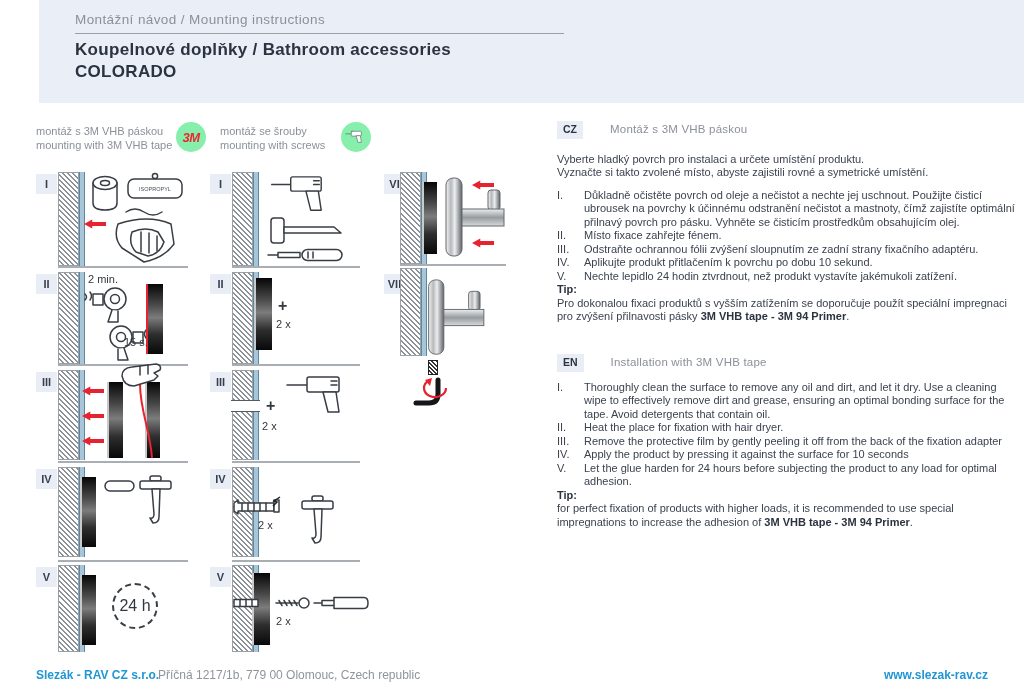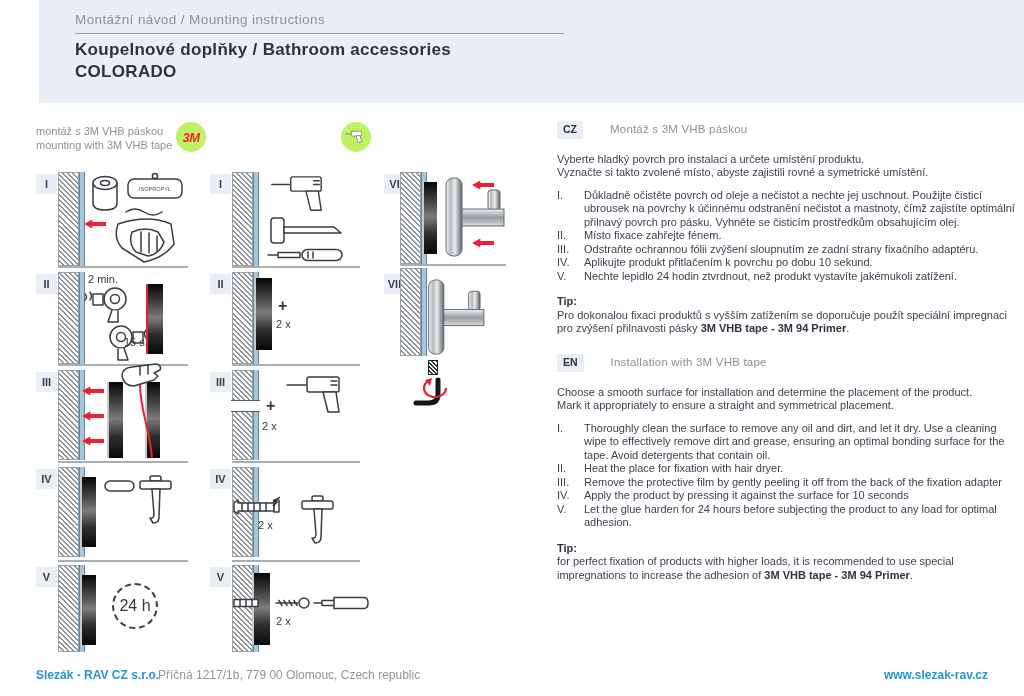--- a/index.html
+++ b/index.html
@@ -13,21 +13,21 @@
   .hdr-rule{position:absolute;left:36px;top:33px;width:489px;height:1px;background:#9aa0a8;}
   .hdr-title{position:absolute;left:36px;top:40px;font-size:17px;font-weight:bold;color:#2c3340;letter-spacing:.3px;}
   .hdr-title.t2{top:62px;}
   .logo-box{position:absolute;left:826px;top:0;width:198px;height:103px;background:#fff;}
   .logo-drop{position:absolute;left:28px;top:18px;}
   .logo-rav{position:absolute;left:96px;top:18px;font-size:36px;font-weight:800;color:#26222a;letter-spacing:1px;}
   .logo-sub{position:absolute;left:99px;top:58px;font-size:9.5px;font-weight:bold;color:#26222a;letter-spacing:5.5px;}
 
   
   .colhead{position:absolute;top:124px;font-size:11px;line-height:14px;color:#8b9099;}
-  .circle-badge{position:absolute;top:122px;width:30px;height:30px;border-radius:50%;background:#bef264;
+  .circle-badge{position:absolute;top:122px;width:30px;height:30px;border-radius:50%;background:#86efac;
                 display:flex;align-items:center;justify-content:center;}
   .threem{font-size:13px;font-weight:800;font-style:italic;color:#ee2632;letter-spacing:-.5px;}
 
   
   .step{position:absolute;}
   .stepnum{position:absolute;left:0;top:2px;width:21px;height:20px;background:#e9edf6;color:#39404d;
            font-size:11px;font-weight:bold;display:flex;align-items:center;justify-content:center;}
   .wall{position:absolute;top:0;bottom:0;}
   .hatch{position:absolute;left:0;top:0;bottom:0;width:21px;border:1px solid #9aa0a6;
          background:repeating-linear-gradient(45deg,#ffffff 0 2.2px,#8b9197 2.2px 3.6px);}
@@ -52,21 +52,21 @@
   
   .txtcol{position:absolute;width:458px;font-size:11px;line-height:13.5px;color:#3b4250;}
   .langrow{display:flex;align-items:flex-start;}
   .langbadge{background:#e9edf6;color:#2c3340;font-weight:bold;font-size:10.5px;padding:2px 6px;flex:none;}
   .langhead{color:#8b9099;font-size:11.5px;margin-left:27px;padding-top:2px;letter-spacing:.2px;}
   .intro{margin-top:14px;}
   .ilist{margin-top:9px;}
   .li{display:flex;}
   .li .n{width:27px;flex:none;}
   .li .t{flex:1;}
-  .tip{margin-top:12px;}
+  .tip{}
   .tiplabel{font-weight:bold;color:#2c3340;}
   .tiptext b{color:#2c3340;}
 
   
   .footer{position:absolute;left:0;top:668px;width:1024px;font-size:12px;}
   .f-co{position:absolute;left:36px;color:#2196d4;font-weight:bold;}
   .f-addr{position:absolute;left:158px;color:#8f949c;}
   .f-web{position:absolute;right:36px;color:#2196d4;font-weight:bold;text-decoration:none;}
 </style>
 </head>
@@ -82,20 +82,24 @@
   </header>
 
   <div class="colhead" style="left:36px;">
     <div>montáž s 3M VHB páskou</div>
     <div>mounting with 3M VHB tape</div>
   </div>
   <div class="circle-badge" style="left:176px;">
     <span class="threem">3M</span>
   </div>
 
+  <div class="colhead" style="left:220px;">
+    <div>montáž se šrouby</div>
+    <div>mounting with screws</div>
+  </div>
   <div class="circle-badge" style="left:341px;">
     <svg width="22" height="16" viewBox="0 0 70 42">
         <g class="o" stroke-width="3">
       <line x1="2" y1="11" x2="20" y2="11"></line>
           <rect x="20" y="3" width="32" height="15" rx="2"></rect>
       <path d="M36 18 l5 20 h11 l-3 -20 z"></path>
         </g>
     </svg>
   </div>
 
@@ -447,24 +451,20 @@
       <div class="tiplabel">Tip:</div>
       <div class="tiptext"><span>Pro dokonalou fixaci produktů s vyšším zatížením se doporučuje použít speciální impregnaci pro zvýšení přilnavosti pásky </span><b>3M VHB tape - 3M 94 Primer</b><span>.</span></div>
     </div>
   </div>
 
   <div class="txtcol" style="left:557px;top:354px;">
     <div class="langrow">
       <span class="langbadge">EN</span>
       <span class="langhead">Installation with 3M VHB tape</span>
     </div>
-    <div class="intro">
-      <div>Choose a smooth surface for installation and determine the placement of the product.</div>
-      <div>Mark it appropriately to ensure a straight and symmetrical placement.</div>
-    </div>
     <div class="ilist">
       <div class="li">
           <span class="n">I.</span>
           <span class="t">Thoroughly clean the surface to remove any oil and dirt, and let it dry. Use a cleaning wipe to effectively remove dirt and grease, ensuring an optimal bonding surface for the tape. Avoid detergents that contain oil.</span>
         </div>
       <div class="li">
           <span class="n">II.</span>
           <span class="t">Heat the place for fixation with hair dryer.</span>
         </div>
       <div class="li">

